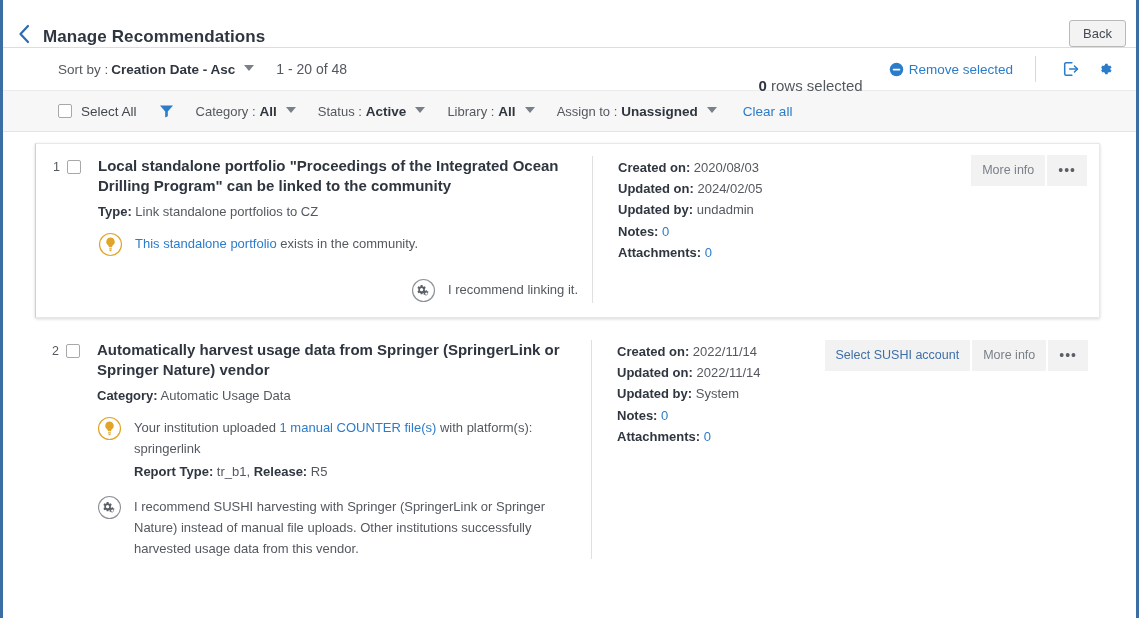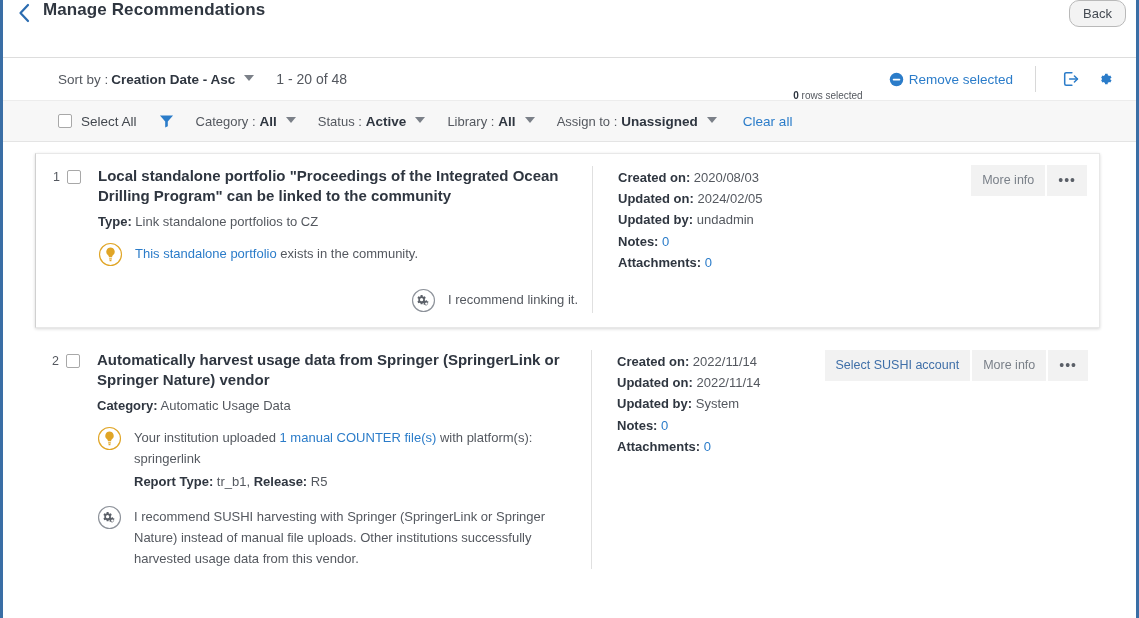--- a/index.html
+++ b/index.html
@@ -14,23 +14,23 @@
     position: relative;
     width: 1139px; height: 618px;
     background: #ffffff;
     border-left: 3px solid #3a6ea5;
     border-right: 3px solid #3a6ea5;
     overflow: hidden;
   }
 
   
   .header {
-    height: 58px;
-    display: flex;
-    align-items: flex-start;
+    height: 48px;
+    display: flex;
+    align-items: flex-end;
     padding: 0 10px 0 8px;
     border-bottom: 1px solid #dddddd;
     background: #ffffff;
   }
   .back-chevron {
     width: 26px; height: 26px;
     display: flex; align-items: center; justify-content: center;
     color: #2b6cb0;
     cursor: pointer;
     flex: 0 0 auto;
@@ -41,21 +41,21 @@
     color: #2f3640;
     margin-left: 6px;
     letter-spacing: 0.1px;
   }
   .header-spacer { flex: 1 1 auto; }
   .back-button {
     font-size: 13px;
     color: #444a52;
     background: #f3f3f3;
     border: 1px solid #b9b9b9;
-    border-radius: 10px;
+    border-radius: 3px;
     padding: 5px 13px;
     cursor: pointer;
     font-family: "Liberation Sans", sans-serif;
   }
 
   
   .toolbar {
     display: flex;
     align-items: center;
     height: 42px;
@@ -85,21 +85,21 @@
     cursor: pointer;
   }
   .range-info {
     font-size: 14px;
     color: #54585f;
     margin-left: 22px;
     text-align: center;
   }
   .toolbar-spacer { flex: 1 1 auto; }
   .rows-selected {
-    font-size: 10px;
+    font-size: 15px;
     color: #54585f;
     margin-right: 26px;
     margin-top: 32px;
   }
   .rows-selected b { color: #2f3640; }
   .remove-selected {
     display: flex;
     align-items: center;
     gap: 5px;
     color: #2b7cc9;

